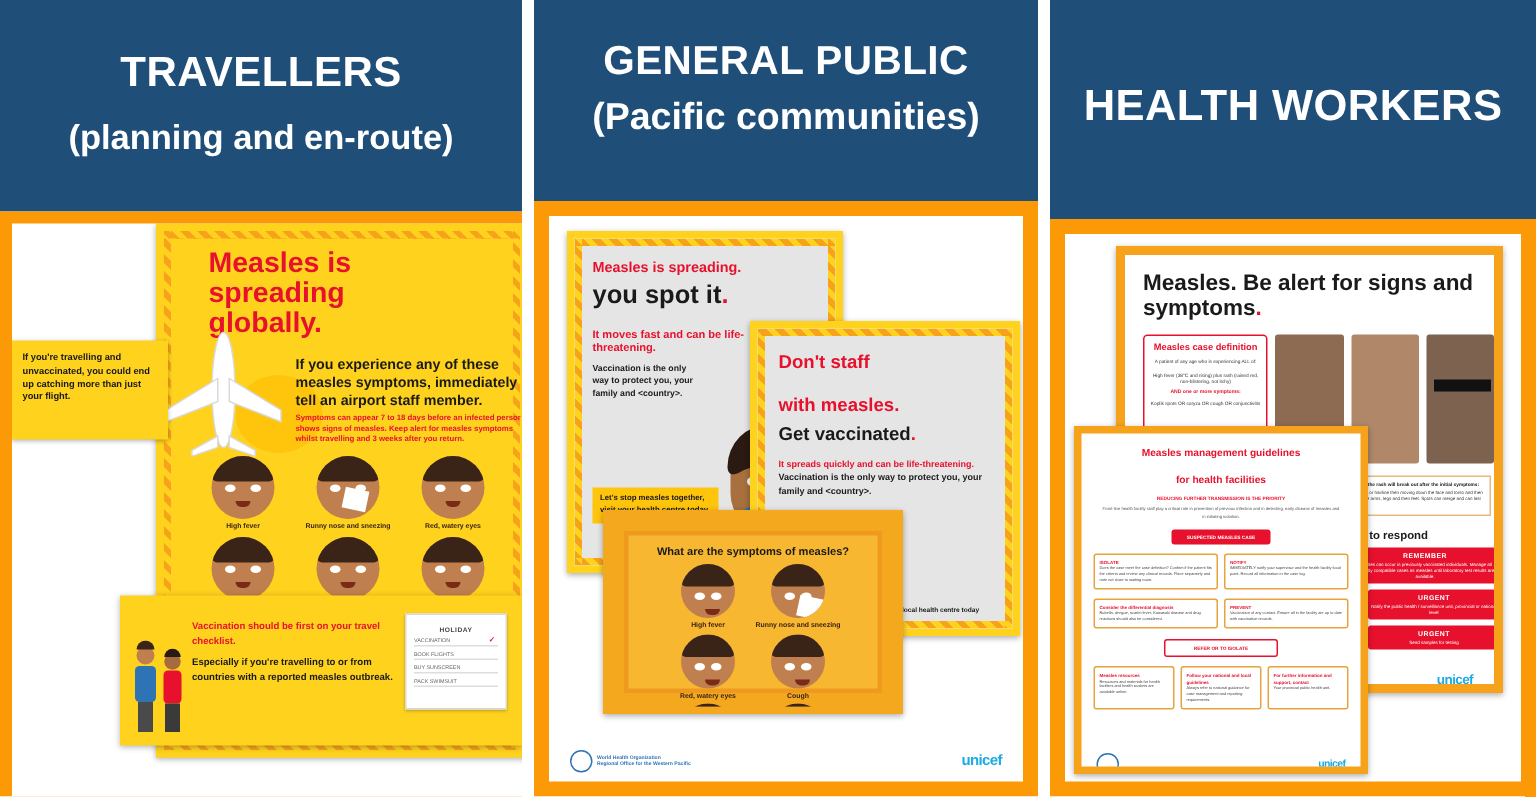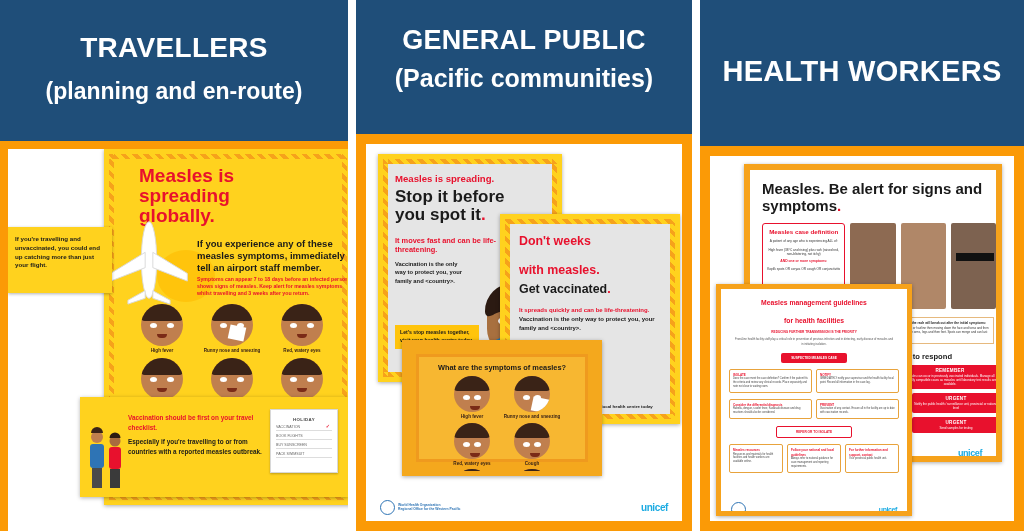--- a/index.html
+++ b/index.html
@@ -290,42 +290,41 @@
       <div class="line2">(Pacific communities)</div>
     </div>
 
     <div class="frame f2">
       <div class="sheet">
 
         <div class="poster c2a">
           <div class="pattern-border"></div>
           <div class="poster-inner">
             <div class="c2a-t1">Measles is spreading.</div>
-            <div class="c2a-t2">Stop it before</div>
             <div class="c2a-t2"><span>you spot it</span><span class="red">.</span></div>
             <div class="c2a-t3">It moves fast and can be life-threatening.</div>
             <div class="c2a-t4">Vaccination is the only way to protect you, your family and &lt;country&gt;.</div>
             <div class="c2a-box">Let's stop measles together, visit your health centre today.</div>
             <svg class="c2a-person" viewBox="0 0 80 120">
               <path d="M14 40a26 26 0 0 1 52 0v18a26 26 0 0 1-52 0z" fill="#A8703F"></path>
               <path d="M12 40a28 28 0 0 1 56 0c0 6-4 6-8 4-8-6-32-6-40 0-4 2-8 2-8-4z" fill="#2B1A12"></path>
               <ellipse cx="30" cy="50" rx="5" ry="3.5" fill="#fff"></ellipse>
               <ellipse cx="50" cy="50" rx="5" ry="3.5" fill="#fff"></ellipse>
               <path d="M34 64q6 5 12 0" stroke="#6E3A22" stroke-width="2.4" fill="none"></path>
               <path d="M8 120V92a28 24 0 0 1 64 0v28z" fill="#1C7FC4"></path>
               <path d="M20 100h40v6H20z" fill="#6FC3E8"></path>
               <path d="M22 112h36v4H22z" fill="#6FC3E8"></path>
             </svg>
           </div>
         </div>
 
         <div class="poster c2b">
           <div class="pattern-border"></div>
           <div class="poster-inner">
-            <div class="c2b-t1">Don't weeks</div>
+            <div class="c2b-t1">Don't staff</div>
             <div class="c2b-t1">with measles.</div>
             <div class="c2b-t2"><span>Get vaccinated</span><span class="red">.</span></div>
             <div class="c2b-body">
               <span class="rl">It spreads quickly and can be life-threatening.</span>
               <span>Vaccination is the only way to protect you, your family and &lt;country&gt;.</span>
             </div>
             <div class="c2b-foot">For more information, see your local health centre today</div>
           </div>
         </div>
 

